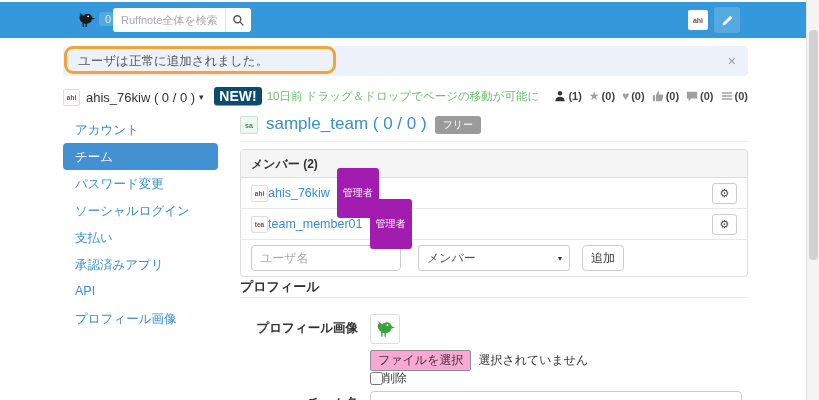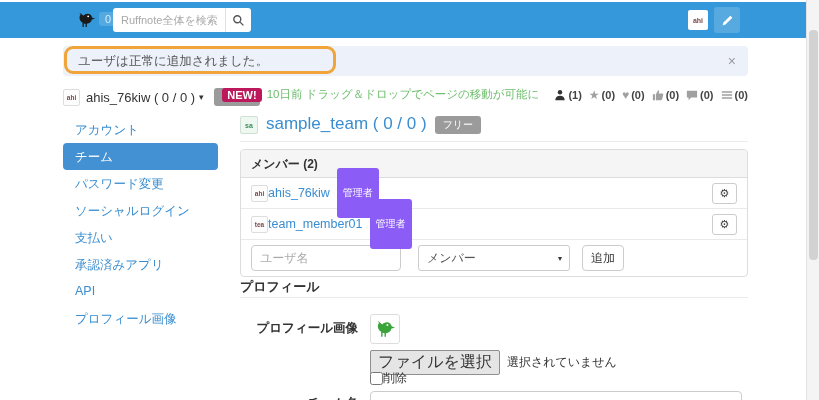--- a/index.html
+++ b/index.html
@@ -39,21 +39,21 @@
   
   .user-header { position:absolute; left:63px; top:88px; display:flex; align-items:center; }
   .mini-avatar { width:17px; height:17px; border:1px solid #ddd; background:#fdfdfd; border-radius:2px;
                  font-size:6.5px; font-weight:bold; color:#7a4a4a; display:flex; align-items:center; justify-content:center; }
   .user-header .uname { margin-left:6px; font-size:13px; color:#333; cursor:pointer; }
   .user-header .caret { font-size:9px; color:#333; margin-left:4px; }
   .plan-badge { background:#9b9b9b; color:#fff; font-size:10px; padding:2px 8px; border-radius:3px; margin-left:10px; }
 
   
   .news { position:absolute; top:87px; right:71px; display:flex; align-items:center; font-size:11.5px; white-space:nowrap; }
-  .new-badge { background:#be185d; color:#fff; font-size:11px; font-weight:bold; padding:1px 5px;
+  .new-badge { background:#0c4a6e; color:#fff; font-size:14px; font-weight:bold; padding:1px 5px;
                border-radius:3px; margin-right:5px; }
   .news-text { color:#6cbd6c; cursor:pointer; }
   .stats { display:flex; align-items:center; margin-left:8px; }
   .stat { display:flex; align-items:center; margin-left:7px; cursor:pointer; }
   .stat .glyph { display:flex; align-items:center; }
   .stat .cnt { margin-left:2px; font-weight:bold; color:#444; font-size:11px; }
   .glyph-char { font-size:12px; color:#a0a0a0; }
 
   
   .sidebar { position:absolute; left:63px; top:116px; width:155px; }
@@ -68,21 +68,21 @@
   .team-title { margin-left:8px; font-size:17px; color:#3a8dd0; cursor:pointer; }
   .team-heading .plan-badge { margin-left:8px; }
   .hr1 { position:absolute; left:240px; top:141px; width:508px; height:1px; background:#ececec; }
 
   
   .panel { position:absolute; left:240px; top:149px; width:508px; border:1px solid #ddd; border-radius:4px; background:#fff; }
   .panel-header { height:28px; background:#f5f5f5; border-bottom:1px solid #ddd; border-radius:4px 4px 0 0;
                   font-size:12px; font-weight:bold; color:#333; line-height:28px; padding:0 10px; }
   .member-row { height:31px; display:flex; align-items:center; padding:0 10px; border-bottom:1px solid #e9e9e9; position:relative; }
   .member-row .mname { font-size:12.5px; color:#3a8dd0; cursor:pointer; }
-  .role-badge { background:#8b5cf6; color:#fff; font-size:10px; padding:18px 6px; border-radius:3px; margin-left:7px; }
+  .role-badge { background:#a21caf; color:#fff; font-size:10px; padding:18px 6px; border-radius:3px; margin-left:7px; }
   .gear-btn { position:absolute; right:10px; top:5px; width:25px; height:21px; background:#fff;
               border:1px solid #ccc; border-radius:3px; font-size:11px; color:#444; cursor:pointer;
               display:flex; align-items:center; justify-content:center; line-height:1; }
   .add-row { height:36px; display:flex; align-items:center; padding:0 10px; }
   .add-row input { width:150px; height:26px; border:1px solid #ccc; border-radius:4px; padding:8px 8px;
                    font-size:12px; color:#555; outline:none; }
   .add-row input::placeholder { color:#aaa; }
   .fake-select { width:152px; height:26px; border:1px solid #ccc; border-radius:3px; margin-left:17px;
                  font-size:12px; color:#555; display:flex; align-items:center; padding:0 8px;
                  position:relative; cursor:pointer; background:#fff; }
@@ -90,21 +90,21 @@
   .add-btn { margin-left:12px; height:26px; padding:0 8px; background:#fff; border:1px solid #ccc;
              border-radius:4px; font-size:12px; color:#333; cursor:pointer; }
 
   
   .profile-title { position:absolute; left:240px; top:278px; font-size:13px; font-weight:bold; color:#333; }
   .hr2 { position:absolute; left:240px; top:297px; width:508px; height:1px; background:#ececec; }
   .form-label { position:absolute; width:118px; text-align:right; font-size:12.5px; font-weight:bold; color:#333; left:240px; }
   .img-box { position:absolute; left:370px; top:314px; width:30px; height:30px; border:1px solid #ddd;
              border-radius:3px; display:flex; align-items:center; justify-content:center; background:#fff; }
   .file-row { position:absolute; left:370px; top:350px; display:flex; align-items:center; }
-  .file-btn { background:#e5e5e5; border:1px solid #8f8f8f; border-radius:2px; font-size:16px; color:#333;
+  .file-btn { background:#f9a8d4; border:1px solid #8f8f8f; border-radius:2px; font-size:12px; color:#333;
               padding:1px 7px; cursor:pointer; }
   .file-status { margin-left:7px; font-size:12px; color:#333; }
   .del-row { position:absolute; left:370px; top:370px; display:flex; align-items:center; }
   .del-row input { width:13px; height:13px; cursor:pointer; }
   .del-row span { margin-left:0; font-size:12px; color:#333; }
   .teamname-input { position:absolute; left:370px; top:391px; width:372px; height:28px;
                     border:1px solid #ccc; border-radius:4px; padding:0 8px; font-size:12.5px; color:#555; outline:none; }
 </style>
 </head>
 <body>

